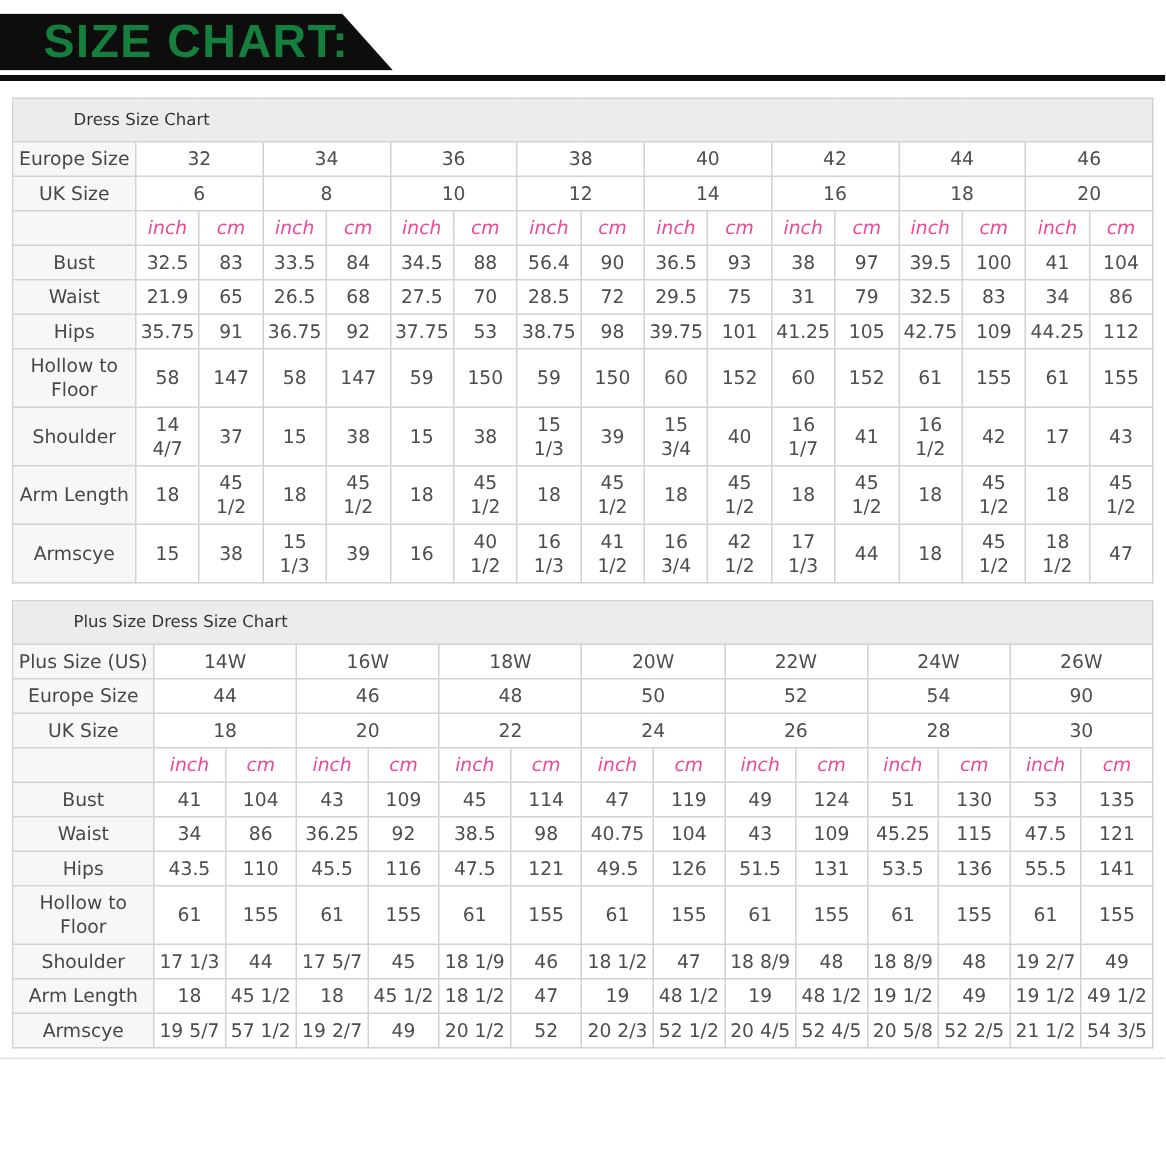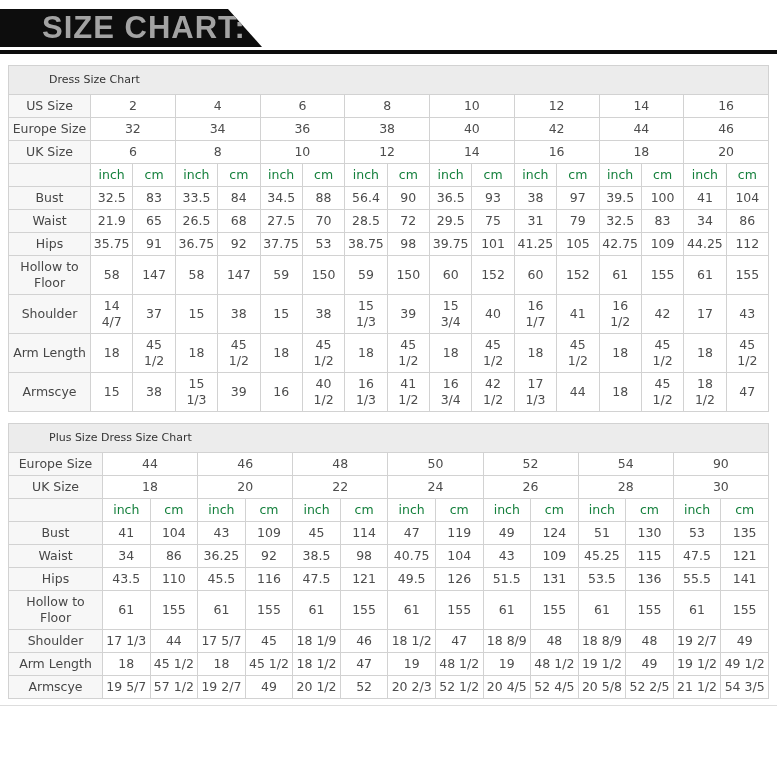--- a/index.html
+++ b/index.html
@@ -19,26 +19,26 @@
   .banner-wrap { padding-top: 9px; }
   .banner-shape {
     width: 262px;
     height: 38px;
     background: #0d0d0d;
     clip-path: polygon(0 0, 228px 0, 262px 100%, 0 100%);
     display: flex;
     align-items: center;
   }
   .banner-shape span {
-    color: #a3a3a3;
+    color: #15803d;
     font-family: "Liberation Sans", sans-serif;
     font-weight: 700;
     font-size: 31px;
     letter-spacing: 1px;
-    padding-left: 42px;
+    padding-left: 29px;
     white-space: nowrap;
   }
   .banner-rule {
     height: 4px;
     background: #0d0d0d;
     margin-top: 3px;
     width: 777px;
   }
   
   .chart { margin: 11px 8px 0 8px; }
@@ -66,21 +66,21 @@
     color: #333333;
     font-size: 11px;
     padding: 6px 6px 6px 40px;
   }
   td.rlabel {
     background: #f7f7f7;
     color: #474747;
     padding: 3px 2px;
   }
   td.sizeval { color: #4d4d4d; }
-  td.unit { color: #15803d; }
+  td.unit { color: #ec4899; font-style: italic; }
   .bottom-rule {
     margin-top: 6px;
     width: 777px;
     border-top: 1px solid #dddddd;
     height: 0;
   }
 </style>
 </head>
 <body>
 
@@ -110,31 +110,20 @@
           <col>
           <col>
           <col>
           <col>
           <col>
           <col>
         </colgroup>
         <tbody>
           <tr>
             <td class="title" colspan="17">Dress Size Chart</td>
-          </tr>
-          <tr>
-            <td class="rlabel">US Size</td>
-            <td class="sizeval" colspan="2">2</td>
-            <td class="sizeval" colspan="2">4</td>
-            <td class="sizeval" colspan="2">6</td>
-            <td class="sizeval" colspan="2">8</td>
-            <td class="sizeval" colspan="2">10</td>
-            <td class="sizeval" colspan="2">12</td>
-            <td class="sizeval" colspan="2">14</td>
-            <td class="sizeval" colspan="2">16</td>
           </tr>
           <tr>
             <td class="rlabel">Europe Size</td>
             <td class="sizeval" colspan="2">32</td>
             <td class="sizeval" colspan="2">34</td>
             <td class="sizeval" colspan="2">36</td>
             <td class="sizeval" colspan="2">38</td>
             <td class="sizeval" colspan="2">40</td>
             <td class="sizeval" colspan="2">42</td>
             <td class="sizeval" colspan="2">44</td>
@@ -324,20 +313,30 @@
           <col>
           <col>
           <col>
           <col>
         </colgroup>
         <tbody>
           <tr>
             <td class="title" colspan="15">Plus Size Dress Size Chart</td>
           </tr>
           <tr>
+            <td class="rlabel">Plus Size (US)</td>
+            <td class="sizeval" colspan="2">14W</td>
+            <td class="sizeval" colspan="2">16W</td>
+            <td class="sizeval" colspan="2">18W</td>
+            <td class="sizeval" colspan="2">20W</td>
+            <td class="sizeval" colspan="2">22W</td>
+            <td class="sizeval" colspan="2">24W</td>
+            <td class="sizeval" colspan="2">26W</td>
+          </tr>
+          <tr>
             <td class="rlabel">Europe Size</td>
             <td class="sizeval" colspan="2">44</td>
             <td class="sizeval" colspan="2">46</td>
             <td class="sizeval" colspan="2">48</td>
             <td class="sizeval" colspan="2">50</td>
             <td class="sizeval" colspan="2">52</td>
             <td class="sizeval" colspan="2">54</td>
             <td class="sizeval" colspan="2">90</td>
           </tr>
           <tr>

